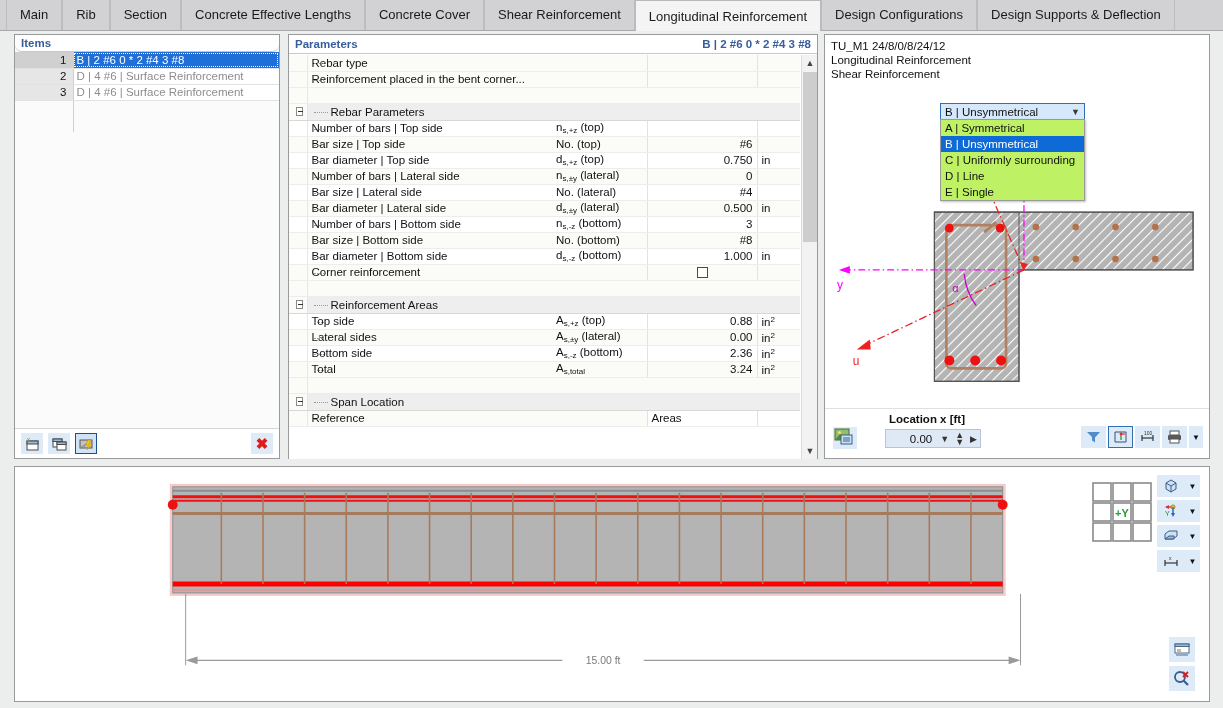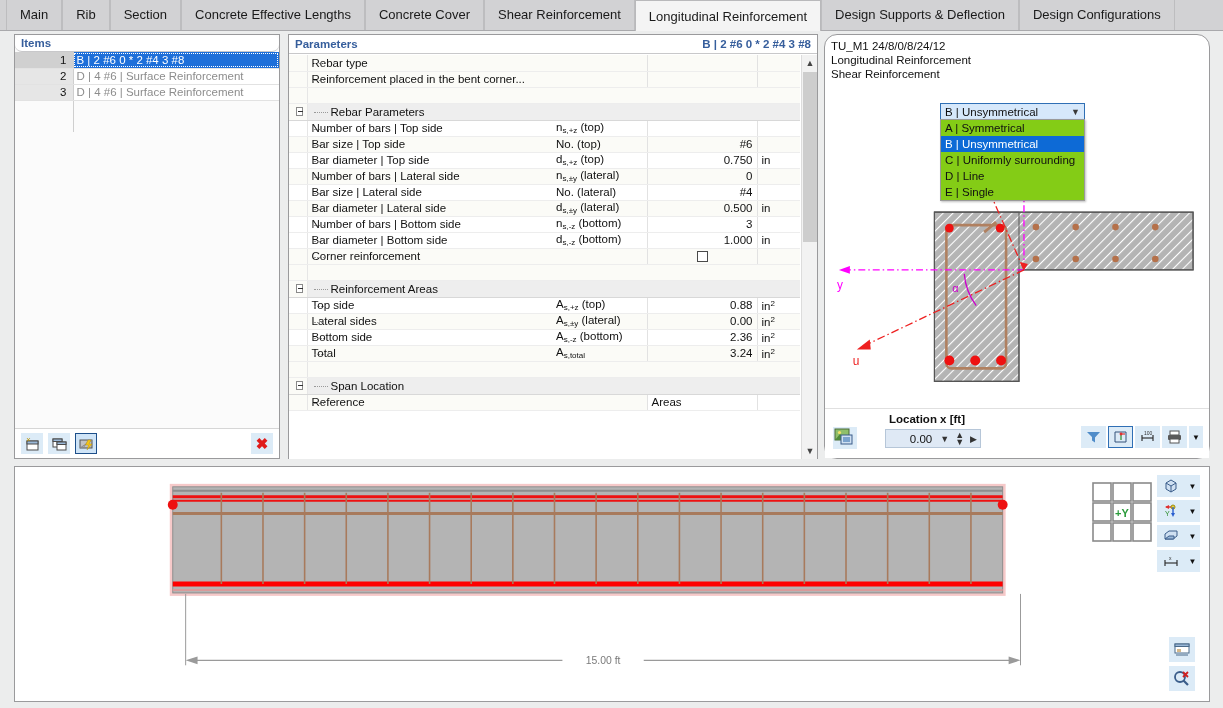--- a/index.html
+++ b/index.html
@@ -163,42 +163,42 @@
   }
   .combo {
     position: absolute; left: 651px; top: 68px; width: 145px; height: 17px;
     background: #d6e8fb; border: 1px solid #2f6fb5;
     display: flex; align-items: center; padding-left: 4px;
     font-size: 11.5px; z-index: 20;
   }
   .combo .caret { margin-left: auto; margin-right: 4px; color: #3a3a3a; font-size: 9px; }
   .combo-list {
     position: absolute; left: 651px; top: 84px; width: 145px;
-    background: #84cc16; border: 1px solid #9a9a9a; z-index: 21;
+    background: #bef264; border: 1px solid #9a9a9a; z-index: 21;
     box-shadow: 1px 1px 2px rgba(0,0,0,.25);
   }
   .combo-list .opt { height: 16px; line-height: 16px; padding-left: 4px; font-size: 11.5px; }
   .combo-list .opt.sel { background: #0d6ad6; color: #fff; }
 
   
   .vscroll {
     position: absolute; right: 0; top: 20px; width: 16px; height: 404px;
     background: #f2f2f2; border-left: 1px solid #dcdcdc;
   }
   .vscroll .arr {
     width: 16px; height: 16px; display: flex; align-items: center; justify-content: center;
     font-size: 9px; color: #444;
   }
   .vscroll .arr.bot { position: absolute; bottom: 0; }
   .vscroll .thumb {
     position: absolute; left: 1px; top: 17px; width: 14px; height: 170px; background: #cdcdcd;
   }
 
   
-  #view-panel { left: 824px; top: 3px; width: 386px; height: 425px; background: #fff; border-radius: 13px; }
+  #view-panel { left: 824px; top: 3px; width: 386px; height: 425px; background: #fff; }
   .view-caption {
     position: absolute; left: 6px; top: 4px; font-size: 11.5px; line-height: 14px; color: #111;
   }
   .view-svg { position: absolute; left: 0; top: 0; width: 100%; height: 100%; }
   .view-bottom {
     position: absolute; left: 0; bottom: 0; width: 100%; height: 50px;
     background: #fff; border-top: 1px solid #e0e0e0; text-decoration: underline;
   }
   .loc-label { position: absolute; left: 64px; top: 4px; font-size: 11.5px; font-weight: bold; }
   .spin {
@@ -239,22 +239,22 @@
 <div id="app">
 
   <div class="tabbar">
     <div class="tab">Main</div>
     <div class="tab">Rib</div>
     <div class="tab">Section</div>
     <div class="tab">Concrete Effective Lengths</div>
     <div class="tab">Concrete Cover</div>
     <div class="tab">Shear Reinforcement</div>
     <div class="tab active">Longitudinal Reinforcement</div>
+    <div class="tab">Design Configurations</div>
     <div class="tab">Design Supports &amp; Deflection</div>
-    <div class="tab">Design Configurations</div>
   </div>
 
   <div class="upper">
 
     <div class="panel" id="items-panel">
       <div class="panel-title">Items</div>
       <table class="items-table">
         <tbody>
             <tr class="sel">
           <td class="idx">1</td>
@@ -387,20 +387,27 @@
             <td class="col-label lbl-indent">Bar diameter | Lateral side</td>
             <td class="col-sym">d<span class="sub">s,±y</span> (lateral)</td>
             <td class="col-val">0.500</td>
             <td class="col-unit">in</td>
           </tr>
           <tr class="even">
             <td class="col-tree"></td>
             <td class="col-label lbl-indent">Number of bars | Bottom side</td>
             <td class="col-sym">n<span class="sub">s,-z</span> (bottom)</td>
             <td class="col-val">3</td>
+            <td class="col-unit"></td>
+          </tr>
+          <tr class="odd">
+            <td class="col-tree"></td>
+            <td class="col-label lbl-indent">Bar size | Bottom side</td>
+            <td class="col-sym">No. (bottom)</td>
+            <td class="col-val">#8</td>
             <td class="col-unit"></td>
           </tr>
           <tr class="even">
             <td class="col-tree"></td>
             <td class="col-label lbl-indent">Bar diameter | Bottom side</td>
             <td class="col-sym">d<span class="sub">s,-z</span> (bottom)</td>
             <td class="col-val">1.000</td>
             <td class="col-unit">in</td>
           </tr>
           <tr class="odd">

